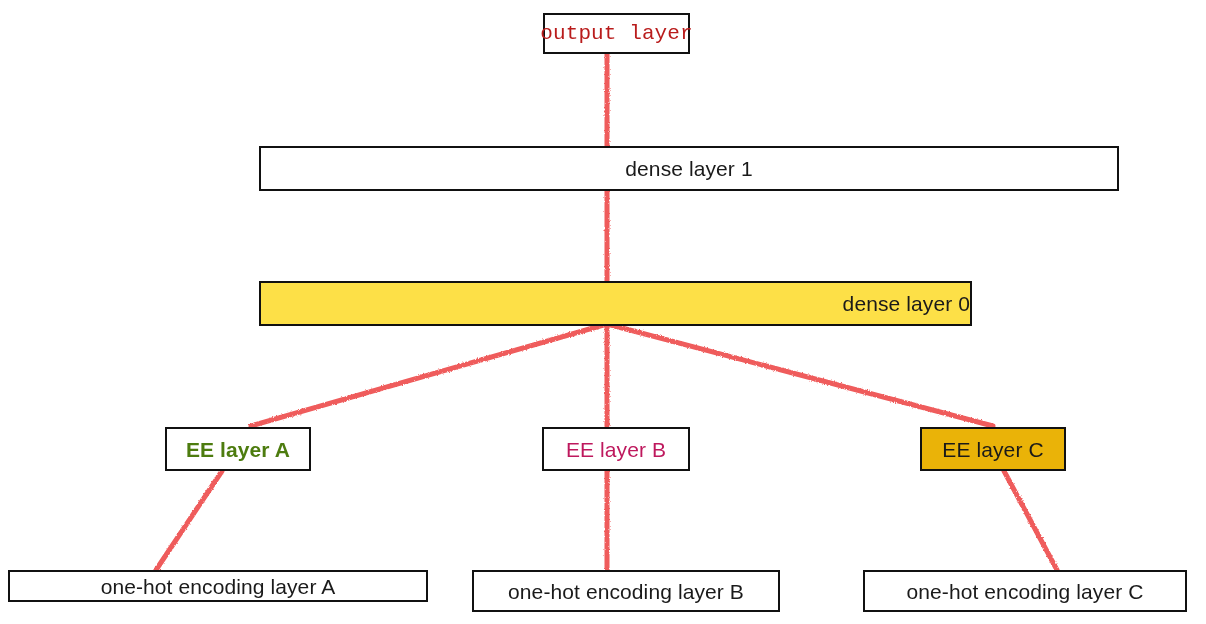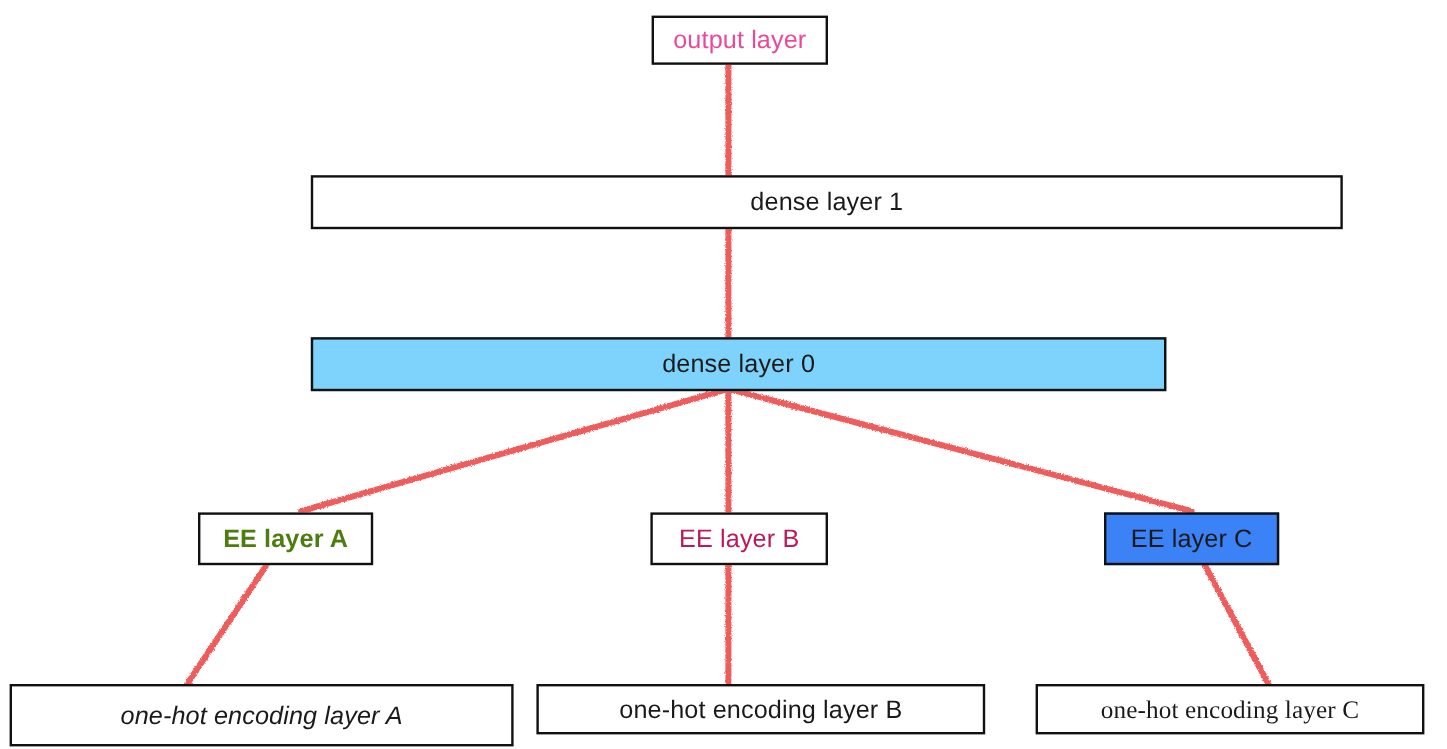--- a/index.html
+++ b/index.html
@@ -62,41 +62,41 @@
         <line x1="607" y1="324" x2="607" y2="426" stroke="#ef5b5b" stroke-width="5" stroke-linecap="round"></line>
         <line x1="607" y1="324" x2="993" y2="426" stroke="#ef5b5b" stroke-width="5" stroke-linecap="round"></line>
         <line x1="222" y1="471" x2="156" y2="570" stroke="#ef5b5b" stroke-width="5" stroke-linecap="round"></line>
         <line x1="607" y1="471" x2="607" y2="570" stroke="#ef5b5b" stroke-width="5" stroke-linecap="round"></line>
         <line x1="1004" y1="471" x2="1057" y2="570" stroke="#ef5b5b" stroke-width="5" stroke-linecap="round"></line>
       </g>
   </svg>
 
   <div id="nodes-group">
       <div class="node-box" style="left: 543px; top: 13px; width: 147px; height: 41px; background: rgb(255, 255, 255); border-color: rgb(17, 17, 17);">
-        <span class="node-label" style="color: #ec4899;">output layer</span>
+        <span class="node-label" style="color: #b91c1c; font-family: Liberation Mono, monospace;">output layer</span>
       </div>
       <div class="node-box" style="left: 259px; top: 146px; width: 860px; height: 45px; background: rgb(255, 255, 255); border-color: rgb(17, 17, 17);">
         <span class="node-label" style="color: rgb(26, 26, 26);">dense layer 1</span>
       </div>
-      <div class="node-box" style="left: 259px; top: 281px; width: 713px; height: 45px; background: #7dd3fc; border-color: rgb(17, 17, 17);">
+      <div class="node-box" style="left: 259px; top: 281px; width: 713px; height: 45px; background: #fde047; border-color: rgb(17, 17, 17); justify-content: flex-end;">
         <span class="node-label" style="color: rgb(26, 26, 26);">dense layer 0</span>
       </div>
       <div class="node-box" style="left: 165px; top: 427px; width: 146px; height: 44px; background: rgb(255, 255, 255); border-color: rgb(17, 17, 17);">
         <span class="node-label" style="color: #4d7c0f; font-weight: bold;">EE layer A</span>
       </div>
       <div class="node-box" style="left: 542px; top: 427px; width: 148px; height: 44px; background: rgb(255, 255, 255); border-color: rgb(17, 17, 17);">
         <span class="node-label" style="color: #be185d;">EE layer B</span>
       </div>
-      <div class="node-box" style="left: 920px; top: 427px; width: 146px; height: 44px; background: #3b82f6; border-color: rgb(17, 17, 17);">
+      <div class="node-box" style="left: 920px; top: 427px; width: 146px; height: 44px; background: #eab308; border-color: rgb(17, 17, 17);">
         <span class="node-label" style="color: rgb(26, 26, 26);">EE layer C</span>
       </div>
-      <div class="node-box" style="left: 8px; top: 570px; width: 420px; height: 52px; background: rgb(255, 255, 255); border-color: rgb(17, 17, 17); font-style: italic;">
+      <div class="node-box" style="left: 8px; top: 570px; width: 420px; height: 32px; background: rgb(255, 255, 255); border-color: rgb(17, 17, 17);">
         <span class="node-label" style="color: rgb(26, 26, 26);">one-hot encoding layer A</span>
       </div>
-      <div class="node-box" style="left: 447px; top: 570px; width: 374px; height: 42px; background: rgb(255, 255, 255); border-color: rgb(17, 17, 17); align-items: center;">
+      <div class="node-box" style="left: 472px; top: 570px; width: 308px; height: 42px; background: rgb(255, 255, 255); border-color: rgb(17, 17, 17); align-items: center;">
         <span class="node-label" style="color: rgb(26, 26, 26);">one-hot encoding layer B</span>
       </div>
       <div class="node-box" style="left: 863px; top: 570px; width: 324px; height: 42px; background: rgb(255, 255, 255); border-color: rgb(17, 17, 17);">
-        <span class="node-label" style="color: rgb(26, 26, 26); font-family: Liberation Serif, serif;">one-hot encoding layer C</span>
+        <span class="node-label" style="color: rgb(26, 26, 26);">one-hot encoding layer C</span>
       </div>
     </div>
 
 </div>
 
 </body></html>

